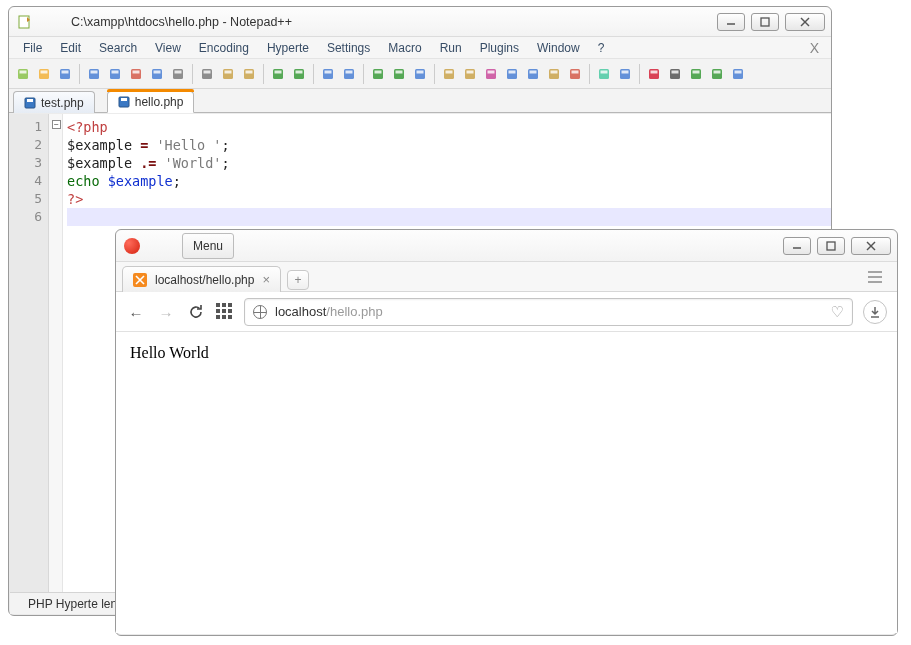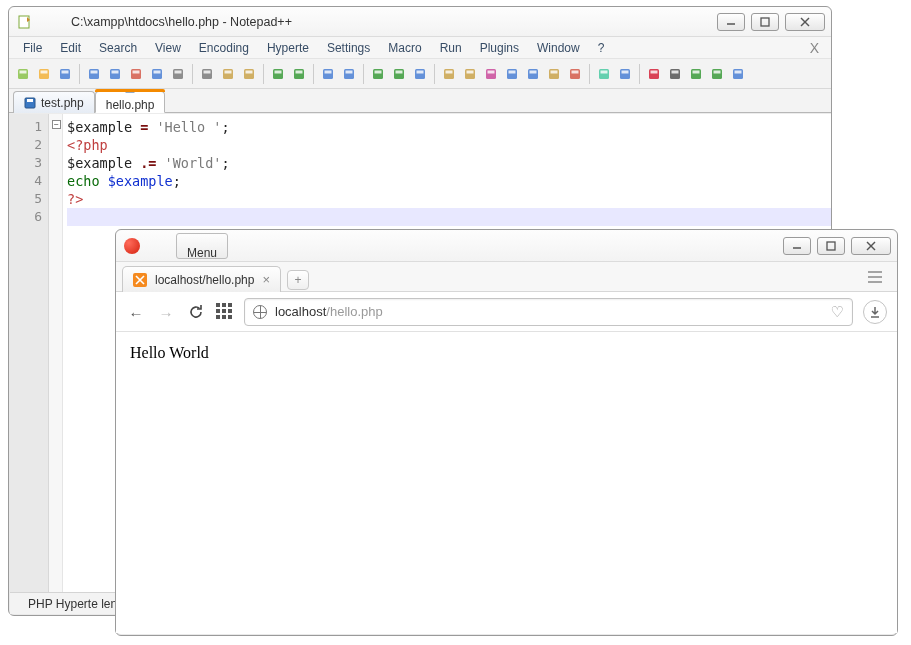--- a/index.html
+++ b/index.html
@@ -49,32 +49,32 @@
   }
   .menuitem { padding:2px 8px; cursor:pointer; border-radius:2px; }
   .menubar .xbtn { margin-left:auto; color:#888; font-size:14px; padding:0 6px; cursor:pointer; }
   .toolbar {
     height:30px; display:flex; align-items:center; gap:1px;
     padding:2px 4px; background:#f3f3f3; border-bottom:1px solid #d8d8d8;
   }
   .tb { width:20px; height:20px; border:1px solid transparent; border-radius:2px; display:flex; align-items:center; justify-content:center; cursor:pointer;}
   .tsep { width:1px; height:20px; background:#ccc; margin:0 3px; }
   .tabbar {
-    height:24px; display:flex; align-items:flex-end; gap:0;
+    height:24px; display:flex; align-items:flex-end; gap:12px;
     padding:0 4px; background:#f3f3f3; border-bottom:1px solid #b7b7b7;
   }
   .tab {
     height:22px; display:flex; align-items:center; gap:5px; padding:0 10px;
     border:1px solid #b7b7b7; border-bottom:none;
     font-size:12px; color:#333; cursor:pointer; position:relative; top:1px;
     border-radius:4px 4px 0 0;
   }
   .tab .dot { width:12px; height:12px; }
   .tab.inactive { background:linear-gradient(#f9fbfe,#e6ecf4); }
-  .tab.active { background:#fff; border-bottom:1px solid #fff;flex-direction:column; }
+  .tab.active { background:#fff; border-bottom:1px solid #fff; }
   .tab.active::before{
     content:""; position:absolute; left:-1px; right:-1px; top:-3px; height:3px;
     background:#f48a00; border-radius:2px 2px 0 0;
   }
   .editor {
     display:flex; height:480px; background:#fff; border-top:1px solid #ececec;
   }
   .gutter-fold { width:14px; background:#f7f7f7; border-right:1px solid #e5e5e5;}
   .gutter {
     width:40px; background:#e9e9e9; color:#8a8a8a; text-align:right;
@@ -100,21 +100,21 @@
     background:#f3f3f3; border-top:1px solid #d4d4d4; display:flex; align-items:center;
     padding:0 8px; font-size:12px; color:#333;
   }
   .statusbar .cell { border-right:1px solid #d4d4d4; padding:0 10px; height:100%; display:flex; align-items:center;}
 
   
   #browser { left:115px; top:229px; width:783px; height:407px; z-index:10; background:#fff;}
   #browser .titlebar { height:32px; }
   .opera-badge { width:16px; height:16px; border-radius:50%; background:radial-gradient(circle at 30% 30%, #ff6b5b, #d4220f);}
   .menu-pill {
-    margin-left:4px; display:flex; height:20px; padding:12px 10px;
+    margin-left:10px; display:flex; align-items:center; height:20px; padding:12px 10px;
     border:1px solid #bcbcbc; border-radius:3px; background:linear-gradient(#fdfdfd,#ececec);
     font-size:12px; color:#333; cursor:pointer;
   }
   .btabbar {
     height:30px; background:#f7f7f7; border-bottom:1px solid #d7d7d7;
     display:flex; align-items:flex-end; padding:0 6px;
   }
   .btab {
     height:26px; display:flex; align-items:center; gap:8px; padding:0 10px;
     border:1px solid #c9c9c9; border-bottom:none; border-radius:5px 5px 0 0;
@@ -423,22 +423,22 @@
       <div class="gline">1</div>
       <div class="gline">2</div>
       <div class="gline">3</div>
       <div class="gline">4</div>
       <div class="gline">5</div>
       <div class="gline">6</div>
     </div>
     <div class="gutter-fold"></div>
     <div class="code">
       <div class="foldbox">−</div>
+      <div class="cline"><span class="tok-tag">&lt;?php</span></div>
       <div class="cline"><span class="tok-var">$example</span><span class="tok-op"> = </span><span class="tok-str">'Hello '</span><span class="tok-var">;</span></div>
-      <div class="cline"><span class="tok-tag">&lt;?php</span></div>
       <div class="cline"><span class="tok-var">$example</span><span class="tok-op"> .= </span><span class="tok-str">'World'</span><span class="tok-var">;</span></div>
       <div class="cline"><span class="tok-kw">echo </span><span class="tok-func">$example</span><span class="tok-var">;</span></div>
       <div class="cline"><span class="tok-tag">?&gt;</span></div>
       <div class="cline current"></div>
     </div>
   </div>
 
   <div class="statusbar">
     <div class="cell">PHP Hyperte  len</div>
   </div>

